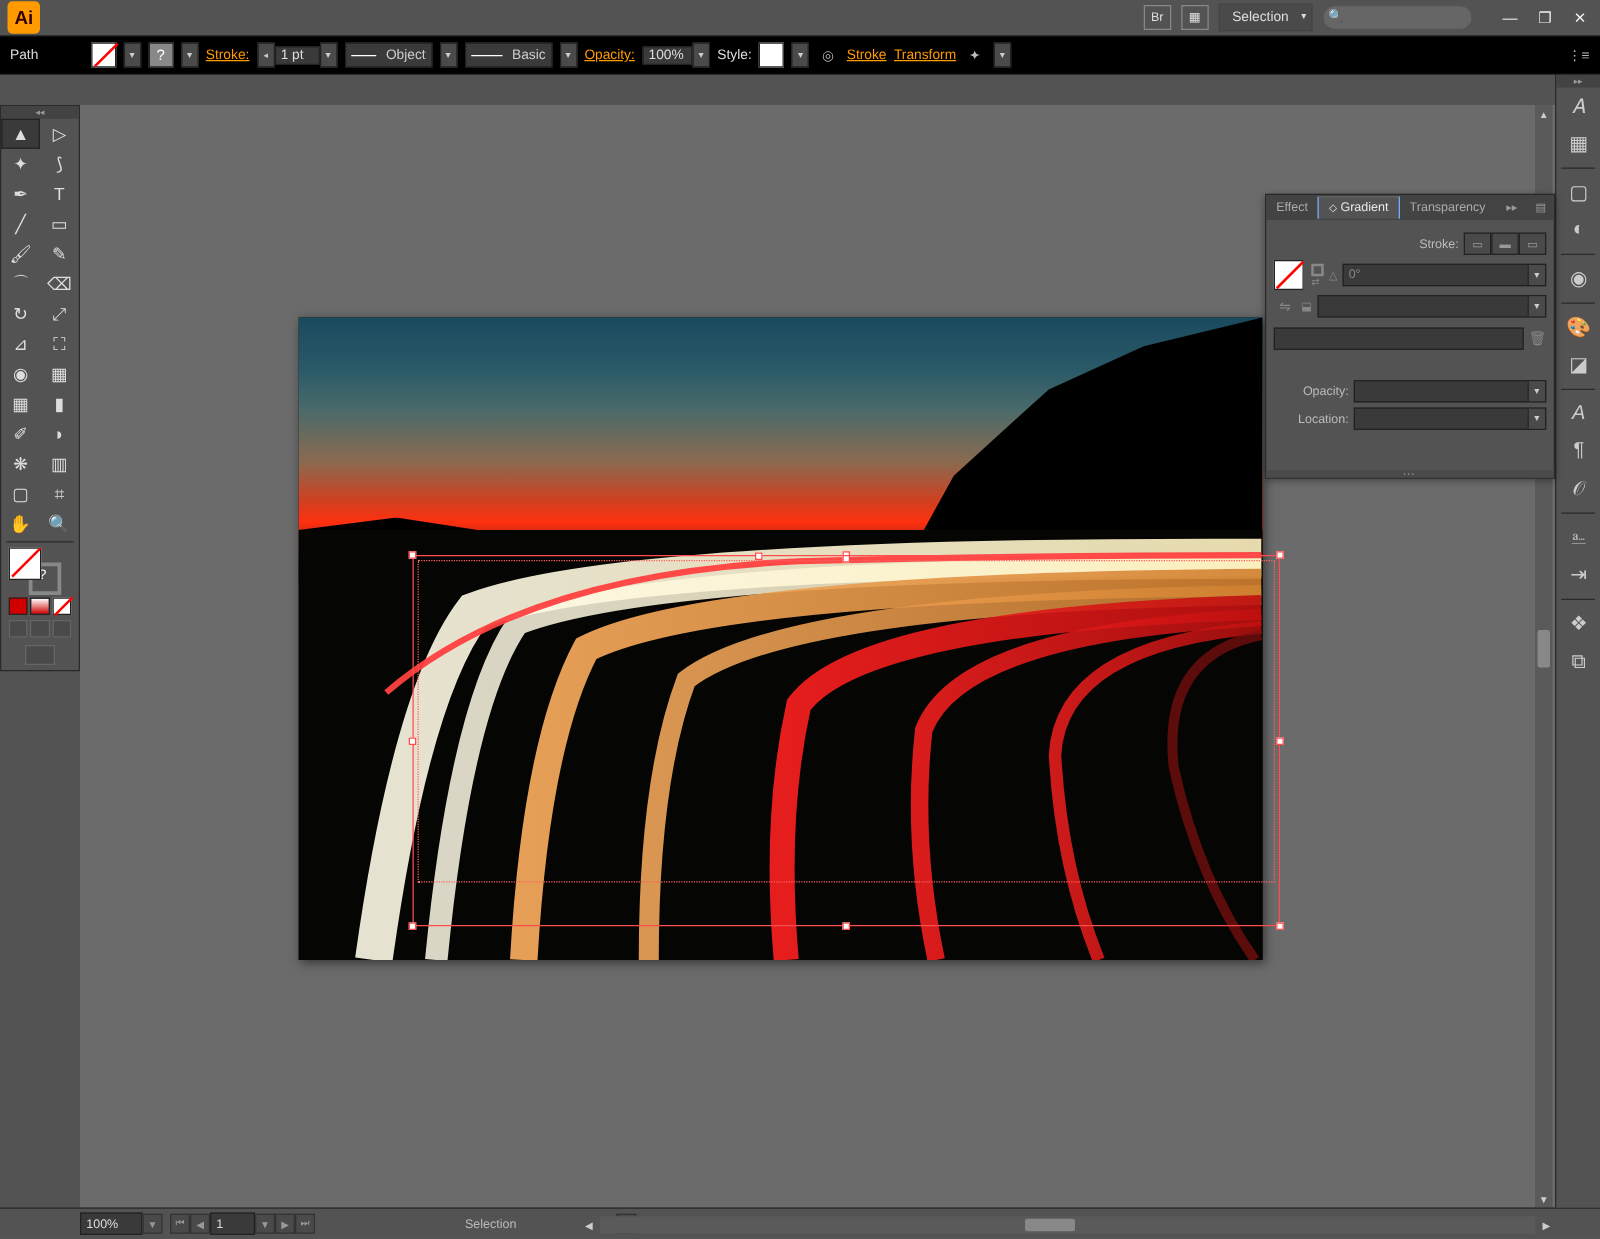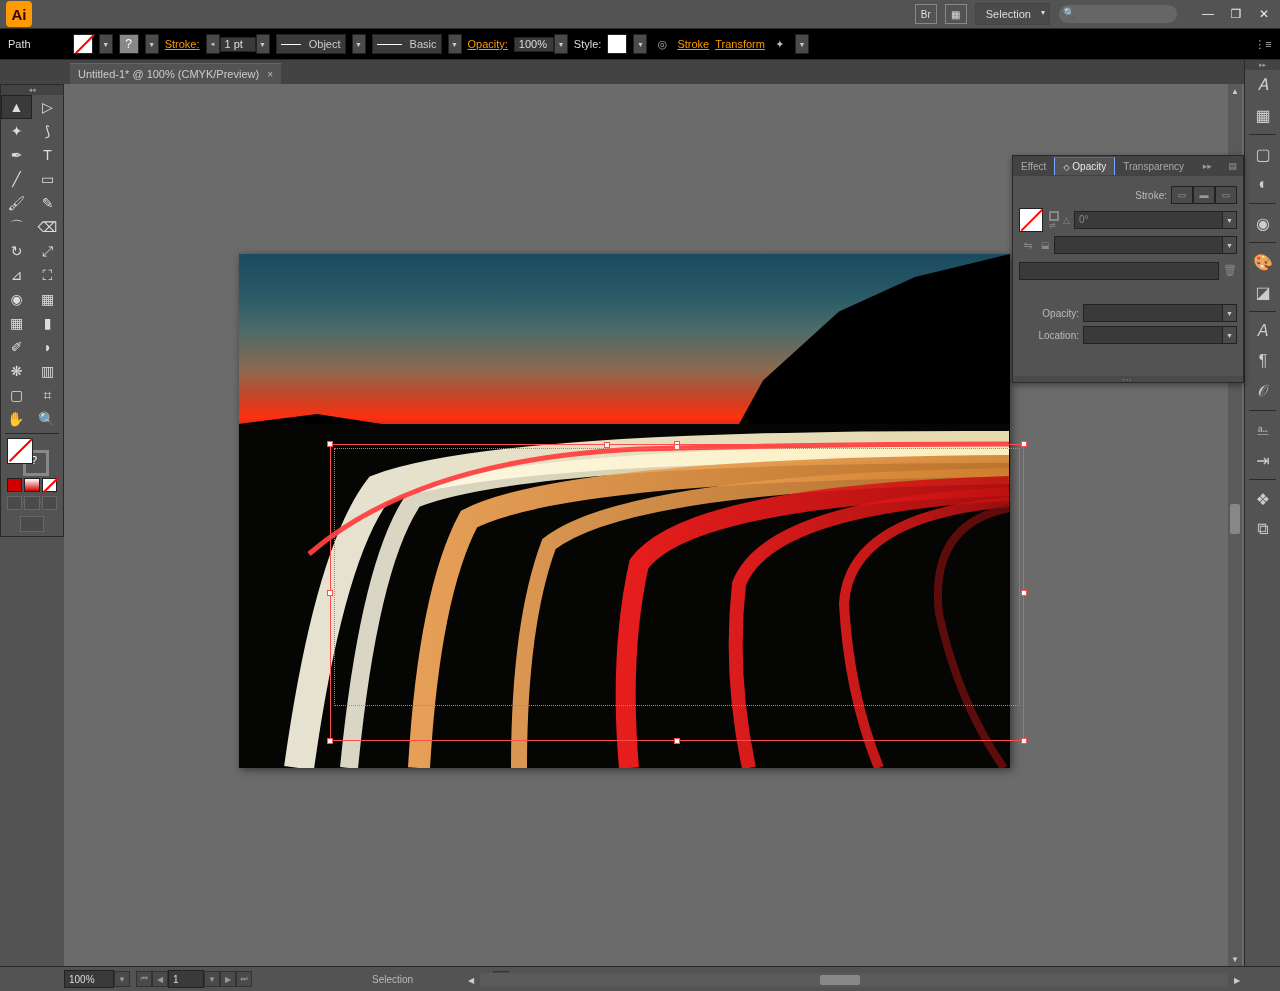--- a/index.html
+++ b/index.html
@@ -185,26 +185,20 @@
   <div class="ctrl-dd">
       <div class="caret">▼</div>
     </div>
   <div class="ctrl-right">
     <div class="ctrl-icon">⋮≡</div>
   </div>
 </div>
 
 <div class="doc-area">
   <div class="tab-expand">▸▸</div>
-  <div class="tabbar">
-    <div class="doctab">
-      <span>Untitled-1* @ 100% (CMYK/Preview)</span>
-      <span class="x">×</span>
-    </div>
-  </div>
   <div class="canvas-wrap">
     <div class="artboard">
       <div class="sky"></div>
       <div class="mtn2"></div>
       <div class="mtn"></div>
       <div class="road"></div>
 
       <svg style="position:absolute;left:0;top:0;width:100%;height:100%;">
         <defs>
           <linearGradient id="wh" x1="0" y1="0" x2="1" y2="0">
@@ -353,21 +347,21 @@
 
 <div class="scrollbar-v">
   <div class="arrow up">▲</div>
   <div class="thumb"></div>
   <div class="arrow dn">▼</div>
 </div>
 
 <div class="panel">
   <div class="panel-tabs">
     <div class="panel-tab">Effect</div>
-    <div class="panel-tab active hl"><span style="font-size:8px">◇</span> <span>Opacity</span></div>
+    <div class="panel-tab active hl"><span style="font-size:8px">◇</span> <span>Gradient</span></div>
     <div class="panel-tab">Transparency</div>
     <div class="panel-menu">▸▸</div>
     <div class="panel-menu">▤</div>
   </div>
   <div class="panel-body">
     <div class="panel-row">
       <div style="width:30px"></div>
       <span class="panel-label" style="width:auto;margin-left:auto">Stroke:</span>
       <div class="stroke-btns">
         <div class="stroke-btn">▭</div>

